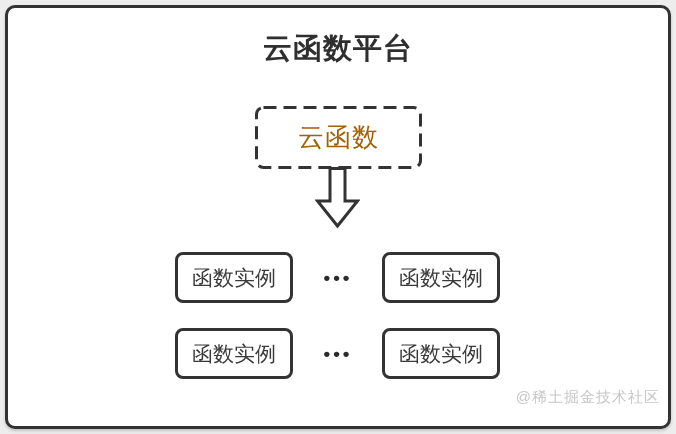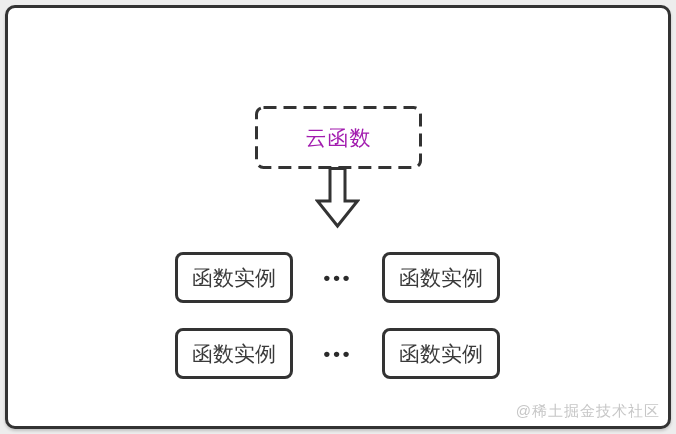--- a/index.html
+++ b/index.html
@@ -39,22 +39,22 @@
     display: flex;
     align-items: center;
     justify-content: center;
   }
   .cloud-node svg {
     position: absolute;
     left: 0; top: 0;
   }
   .cloud-node .node-label {
     position: relative;
-    font-size: 21px;
-    color: #a21caf;
+    font-size: 26px;
+    color: #a16207;
     letter-spacing: 1px;
   }
   .down-arrow {
     position: absolute;
     left: 315px; top: 167px;
   }
   .instance-box {
     position: absolute;
     width: 118px; height: 51px;
     border: 3px solid #333333;
@@ -78,33 +78,34 @@
     text-align: center;
     font-size: 19px;
     font-weight: 700;
     letter-spacing: 3px;
     color: #2b2b2b;
   }
   .dots-r1 { top: 267px; }
   .dots-r2 { top: 343px; }
   .watermark {
     position: absolute;
-    right: 16px; bottom: 13px;
+    right: 16px; bottom: 27px;
     font-size: 15px;
     color: #c7c7c7;
     letter-spacing: 1px;
   }
 </style>
 </head>
 <body>
 
 <div class="canvas">
 
   <div class="frame"></div>
 
+  <div class="diagram-title">云函数平台</div>
 
   <div class="cloud-node">
     <svg width="167" height="63" viewBox="0 0 167 63">
       <rect x="1.5" y="1.5" width="164" height="60" rx="7" ry="7" fill="#ffffff" stroke="#333333" stroke-width="3" stroke-dasharray="13 7"></rect>
     </svg>
     <span class="node-label">云函数</span>
   </div>
 
   <svg class="down-arrow" width="45" height="62" viewBox="0 0 45 62">
     <polygon points="15,1.5 30,1.5 30,34 42.5,34 22.5,59 2.5,34 15,34" fill="#ffffff" stroke="#333333" stroke-width="3" stroke-linejoin="miter"></polygon>

